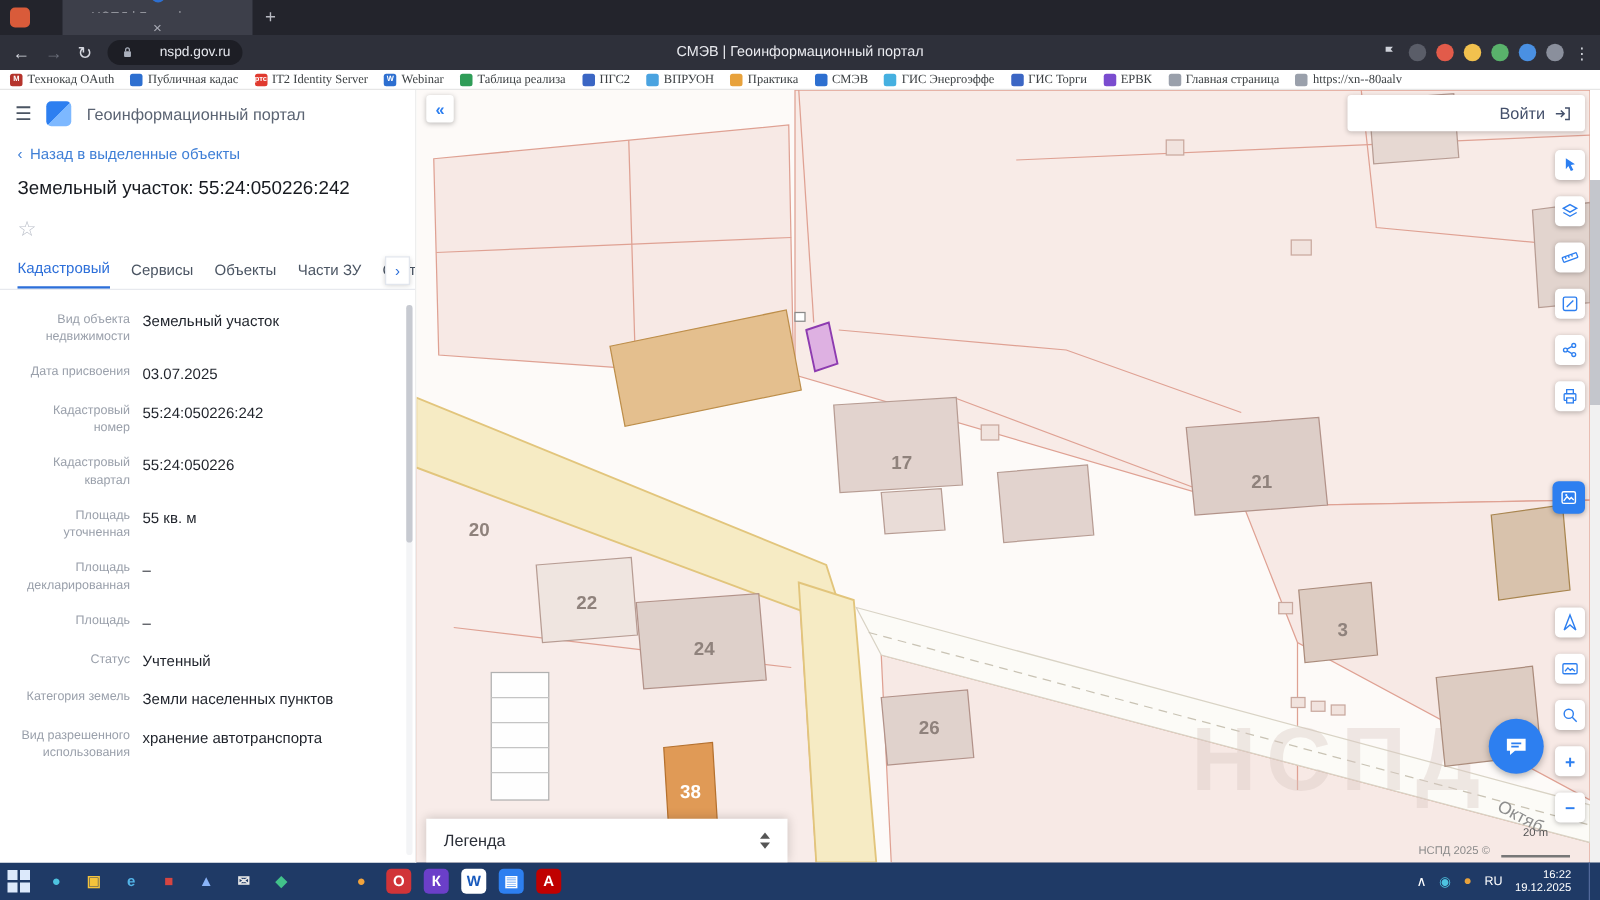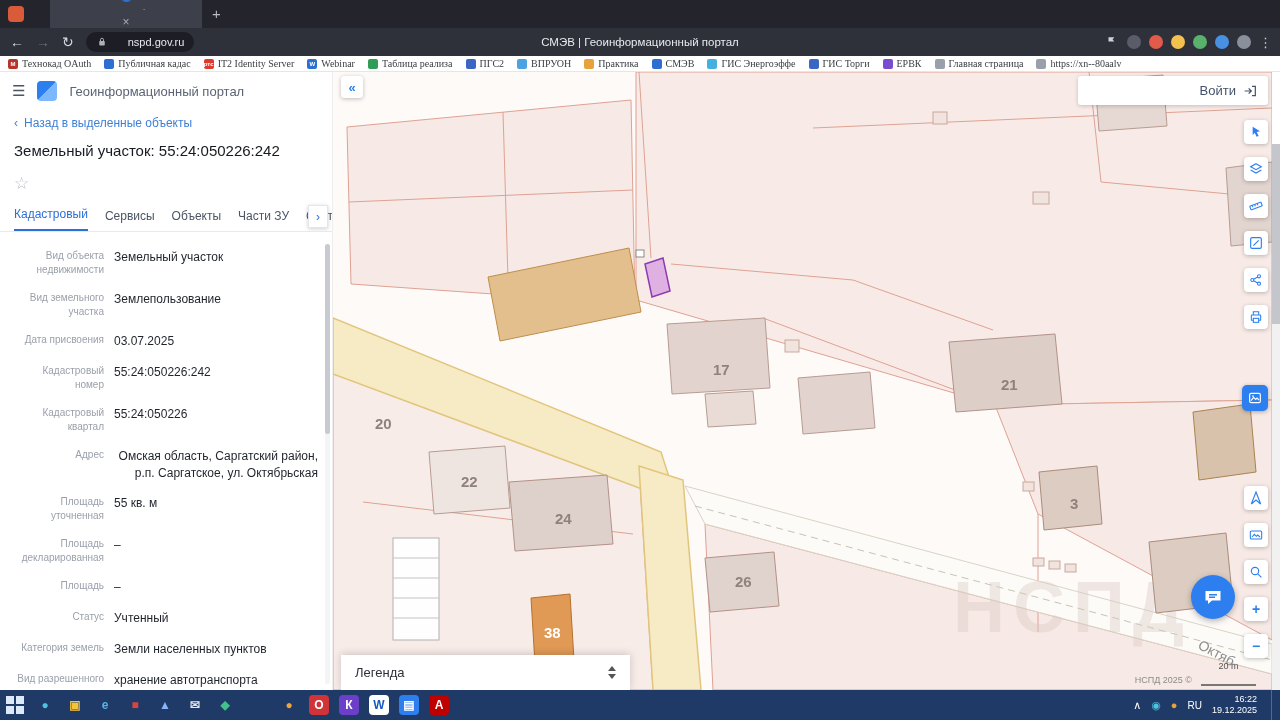--- a/index.html
+++ b/index.html
@@ -227,44 +227,36 @@
         <span class="tab-item">Соста</span>
         <span class="tab-scroll">›</span>
       </div>
       <div class="fields">
 
           <div class="frow">
             <div class="flabel">Вид объекта недвижимости</div>
             <div class="fvalue">Земельный участок</div>
           </div>
 
-          <div class="frow">
-            <div class="flabel">Вид земельного участка</div>
-            <div class="fvalue">Землепользование</div>
-          </div>
 
           <div class="frow">
             <div class="flabel">Дата присвоения</div>
             <div class="fvalue">03.07.2025</div>
           </div>
 
           <div class="frow">
             <div class="flabel">Кадастровый номер</div>
             <div class="fvalue">55:24:050226:242</div>
           </div>
 
           <div class="frow">
             <div class="flabel">Кадастровый квартал</div>
             <div class="fvalue">55:24:050226</div>
           </div>
 
-          <div class="frow">
-            <div class="flabel">Адрес</div>
-            <div class="fvalue">Омская область, Саргатский район, р.п. Саргатское, ул. Октябрьская</div>
-          </div>
 
           <div class="frow">
             <div class="flabel">Площадь уточненная</div>
             <div class="fvalue">55 кв. м</div>
           </div>
 
           <div class="frow">
             <div class="flabel">Площадь декларированная</div>
             <div class="fvalue">–</div>
           </div>

